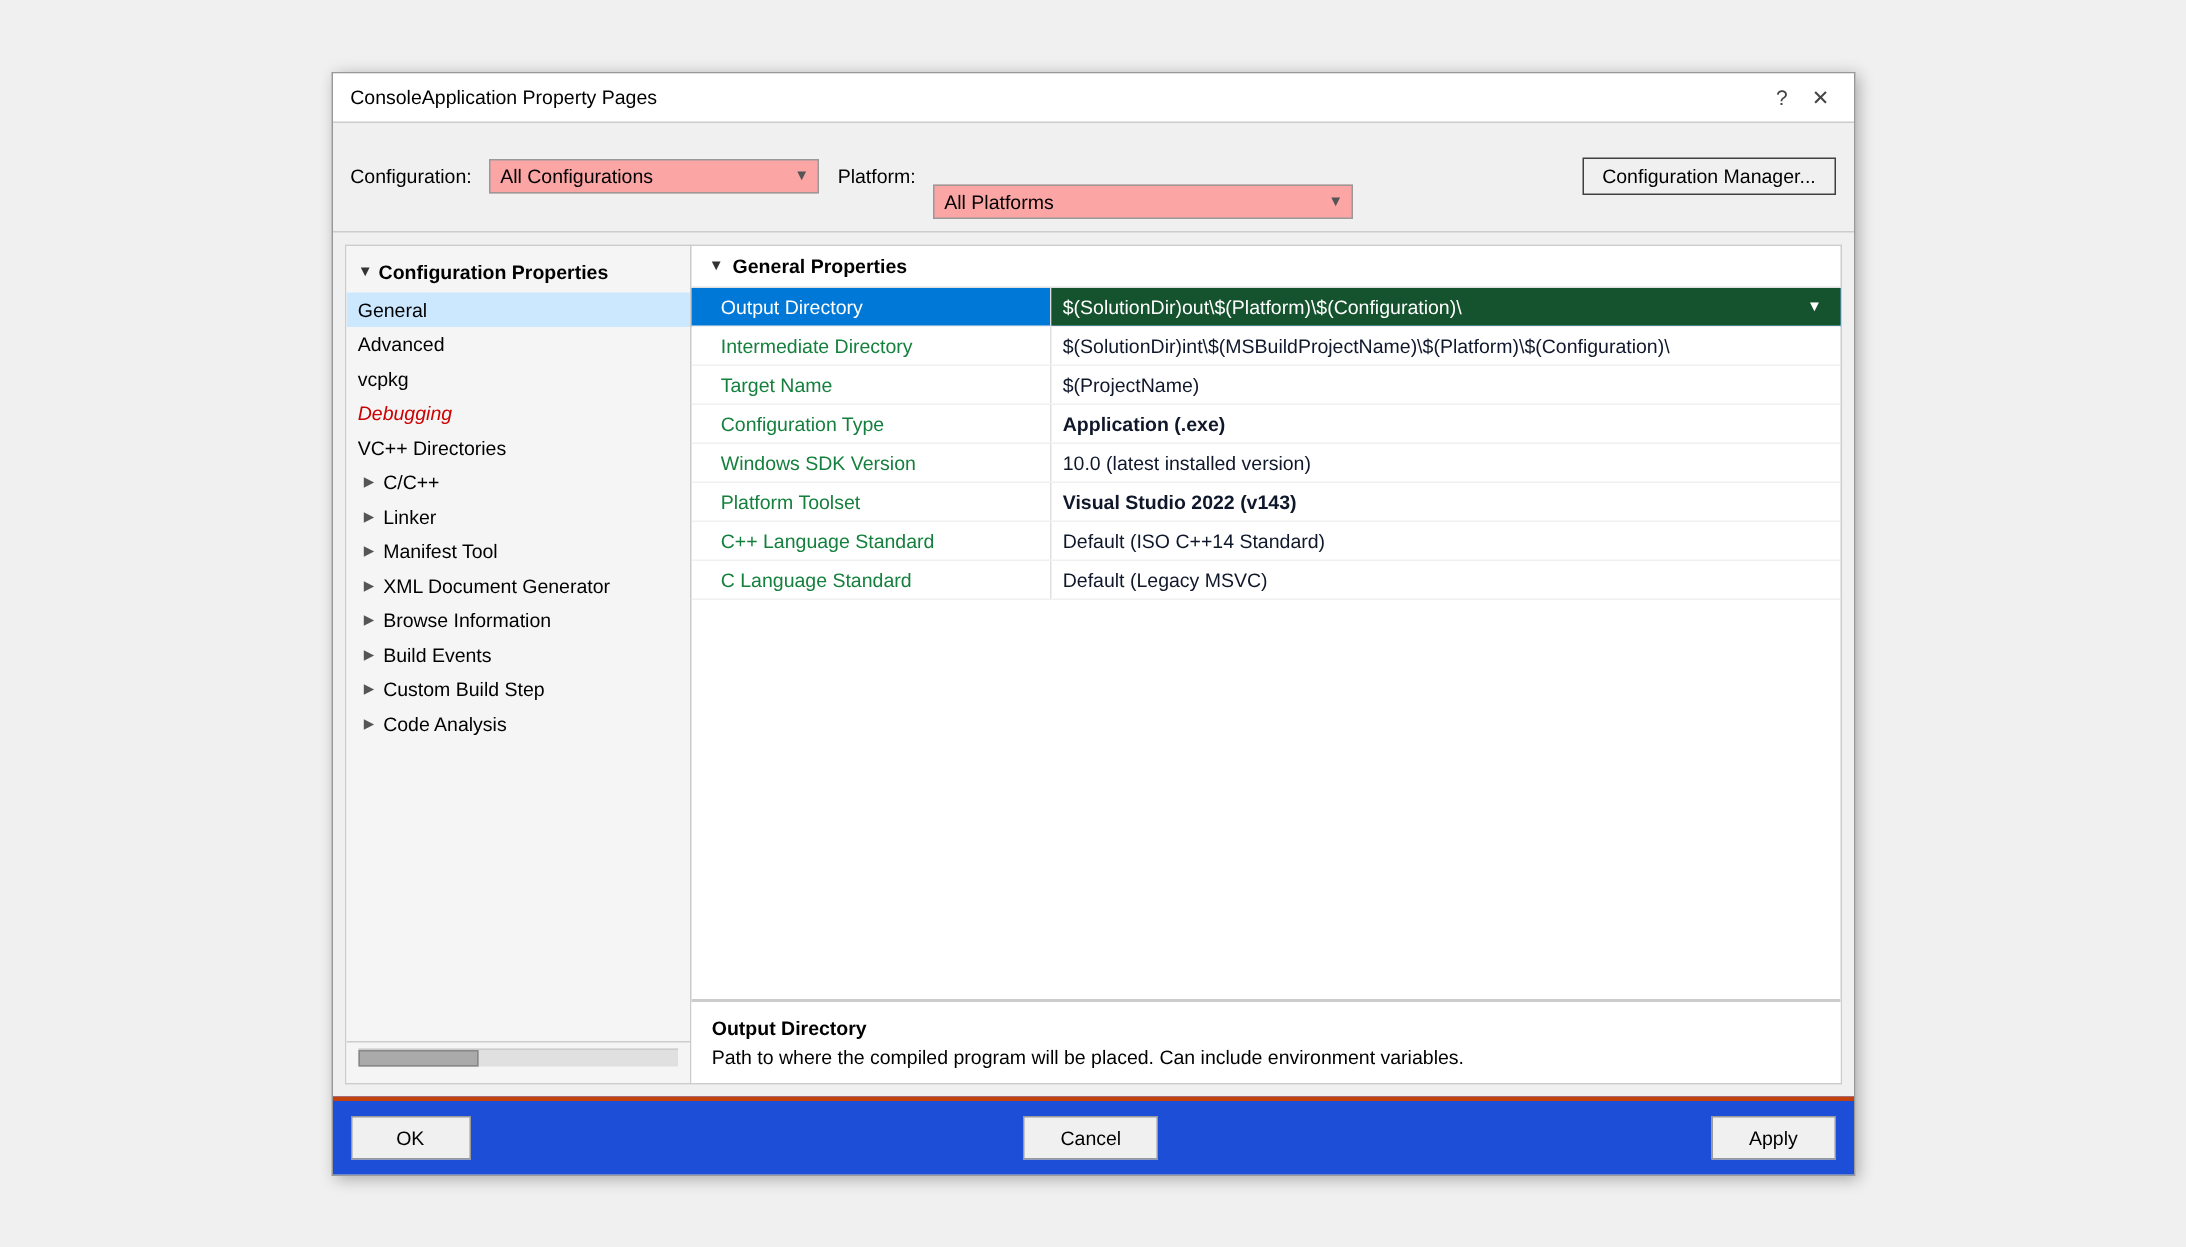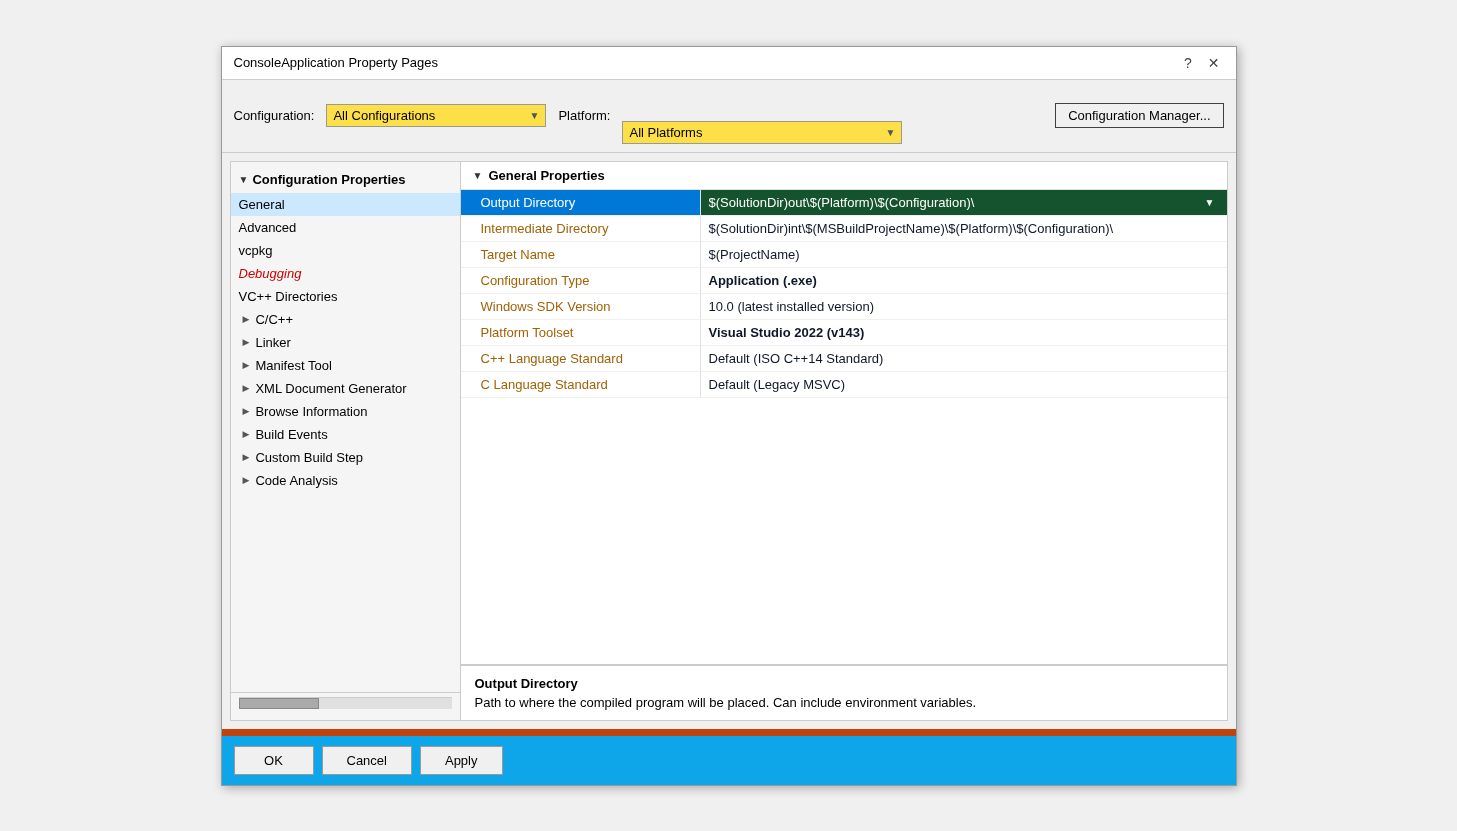--- a/index.html
+++ b/index.html
@@ -53,21 +53,21 @@
       border-bottom: 1px solid #ccc;
     }
     .config-label {
       font-size: 13px;
       color: #000;
       white-space: nowrap;
     }
     .config-dropdown {
       display: flex;
       align-items: center;
-      background: #fde047;
+      background: #fca5a5;
       border: 1px solid #999;
       padding: 3px 6px;
       cursor: pointer;
       min-width: 220px;
       justify-content: space-between;
     }
     .config-dropdown-text { font-size: 13px; }
     .config-dropdown-arrow { font-size: 10px; color: #555; }
     .platform-dropdown {
       min-width: 280px;
@@ -173,21 +173,21 @@
     }
     .prop-row.selected-row {
       background: #0078d7;
       color: #fff;
     }
     .prop-name {
       width: 240px;
       flex-shrink: 0;
       padding: 4px 8px 4px 20px;
       font-size: 13px;
-      color: #a16207;
+      color: #15803d;
       border-right: 1px solid #e0e0e0;
       display: flex;
       align-items: center;
     }
     .prop-row.selected-row .prop-name {
       color: #fff;
     }
     .prop-value {
       flex: 1;
       padding: 4px 8px;
@@ -218,25 +218,25 @@
       font-weight: bold;
       font-size: 13px;
       margin-bottom: 4px;
     }
     .description-text {
       font-size: 13px;
       color: #000;
     }
     .bottom-buttons {
       display: flex;
-      justify-content: flex-start;
+      justify-content: space-between;
       gap: 8px;
       padding: 10px 12px;
-      background: #0ea5e9;
-      border-top: 7px solid #c2410c;
+      background: #1d4ed8;
+      border-top: 3px solid #c2410c;
     }
     .bottom-btn {
       background: #f0f0f0;
       border: 1px solid #999;
       padding: 6px 24px;
       font-size: 13px;
       cursor: pointer;
       min-width: 80px;
     }
     .sidebar-scrollbar-row {

